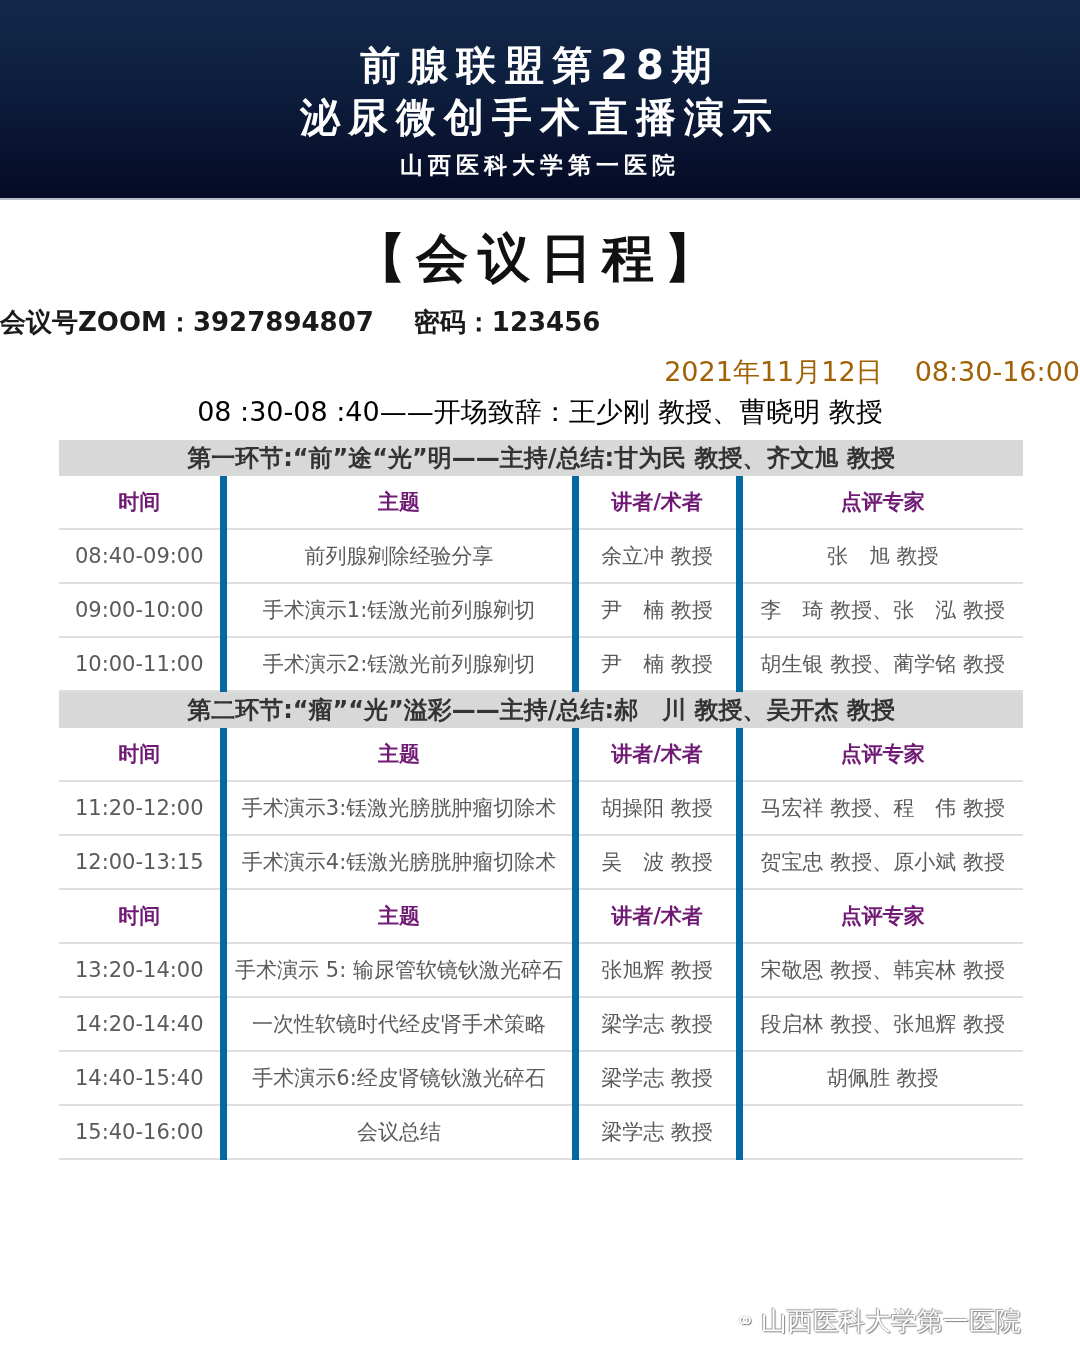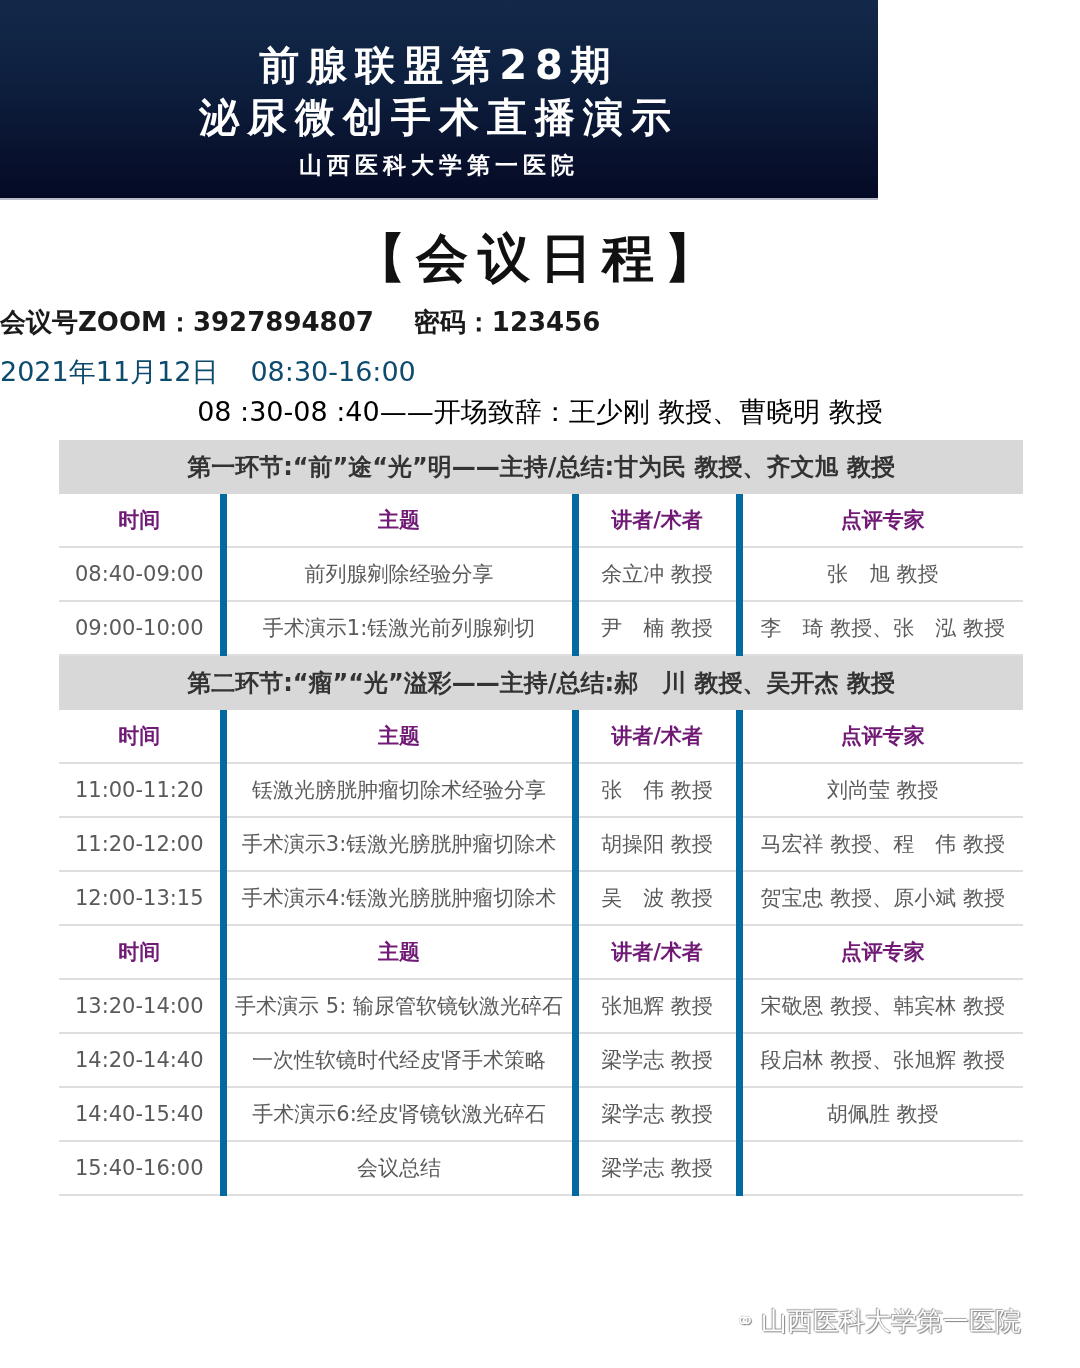--- a/index.html
+++ b/index.html
@@ -3,21 +3,21 @@
 <meta charset="utf-8">
 <style>
   html, body { margin: 0; padding: 0; }
   body {
     width: 1080px; height: 1368px; overflow: hidden;
     background: #ffffff;
     font-family: "DejaVu Sans", "Liberation Sans", sans-serif;
     position: relative;
   }
   .banner {
-    position: absolute; left: 0; top: 0; width: 878px; height: 198px;
+    position: absolute; left: 0; top: 0; width: 1080px; height: 198px;
     background: linear-gradient(180deg, #13294a 0%, #0d1e3d 45%, #050a24 100%);
     color: #ffffff; text-align: center;
     border-bottom: 2px solid #b8bccb;
   }
   .banner .t1 {
     position: absolute; left: 0; right: 0; top: 40px;
     font-size: 40px; font-weight: bold; letter-spacing: 8px; line-height: 50px;
   }
   .banner .t2 {
     position: absolute; left: 0; right: 0; top: 92px;
@@ -32,21 +32,21 @@
     text-align: center; font-size: 52px; font-weight: bold; color: #111;
     letter-spacing: 10px; line-height: 64px;
   }
   .meeting-id {
     position: absolute; left: 0; right: 0; top: 304px;
     text-align: left; font-size: 26px; font-weight: bold; color: #1a1a1a; line-height: 36px;
   }
   .meeting-id .gap { display: inline-block; width: 40px; }
   .date-line {
     position: absolute; left: 0; right: 0; top: 354px;
-    text-align: left; font-size: 27px; color: #0c4a6e; line-height: 36px;
+    text-align: right; font-size: 27px; color: #a16207; line-height: 36px;
   }
   .date-line .gap { display: inline-block; width: 32px; }
   .opening {
     position: absolute; left: 0; right: 0; top: 393px;
     text-align: center; font-size: 27px; color: #000000; line-height: 38px;
   }
   .schedule {
     position: absolute; left: 59px; top: 440px; width: 964px;
     border-collapse: collapse; table-layout: fixed;
   }
@@ -57,21 +57,21 @@
   .schedule td {
     padding: 0; text-align: center; vertical-align: middle;
     color: #5a5a5a; font-size: 21px; height: 52px;
     border-bottom: 2px solid #dedede;
     border-left: 7px solid #0369a1;
     white-space: nowrap; overflow: hidden;
   }
   .schedule td:first-child { border-left: none; }
   .schedule tr.section td {
     background: #d8d8d8; color: #333; font-weight: bold; font-size: 24px;
-    height: 54px; border-bottom: none; border-left: none;
+    height: 36px; border-bottom: none; border-left: none;
   }
   .schedule tr.colhead td {
     color: #701a75; font-weight: bold; font-size: 21px; height: 52px;
   }
   .watermark {
     position: absolute; left: 735px; top: 1304px;
     font-size: 26px; color: #ffffff; line-height: 34px;
     text-shadow: 0 0 1px #777, 1px 1px 1px #888, -1px -1px 1px #aaa;
     display: flex; align-items: center;
   }
@@ -124,37 +124,37 @@
       <td>前列腺剜除经验分享</td>
       <td>余立冲 教授</td>
       <td>张　旭 教授</td>
     </tr>
     <tr>
       <td>09:00-10:00</td>
       <td>手术演示1:铥激光前列腺剜切</td>
       <td>尹　楠 教授</td>
       <td>李　琦 教授、张　泓 教授</td>
     </tr>
+    <tr>
+      <td>10:00-11:00</td>
+      <td>手术演示2:铥激光前列腺剜切</td>
+      <td>尹　楠 教授</td>
+      <td>胡生银 教授、蔺学铭 教授</td>
+    </tr>
 
     <tr class="section">
       <td colspan="4">第二环节:“瘤”“光”溢彩——主持/总结:郝　川 教授、吴开杰 教授</td>
     </tr>
     <tr class="colhead">
       <td>时间</td>
       <td>主题</td>
       <td>讲者/术者</td>
       <td>点评专家</td>
     </tr>
     <tr>
-      <td>11:00-11:20</td>
-      <td>铥激光膀胱肿瘤切除术经验分享</td>
-      <td>张　伟 教授</td>
-      <td>刘尚莹 教授</td>
-    </tr>
-    <tr>
       <td>11:20-12:00</td>
       <td>手术演示3:铥激光膀胱肿瘤切除术</td>
       <td>胡操阳 教授</td>
       <td>马宏祥 教授、程　伟 教授</td>
     </tr>
     <tr>
       <td>12:00-13:15</td>
       <td>手术演示4:铥激光膀胱肿瘤切除术</td>
       <td>吴　波 教授</td>
       <td>贺宝忠 教授、原小斌 教授</td>

